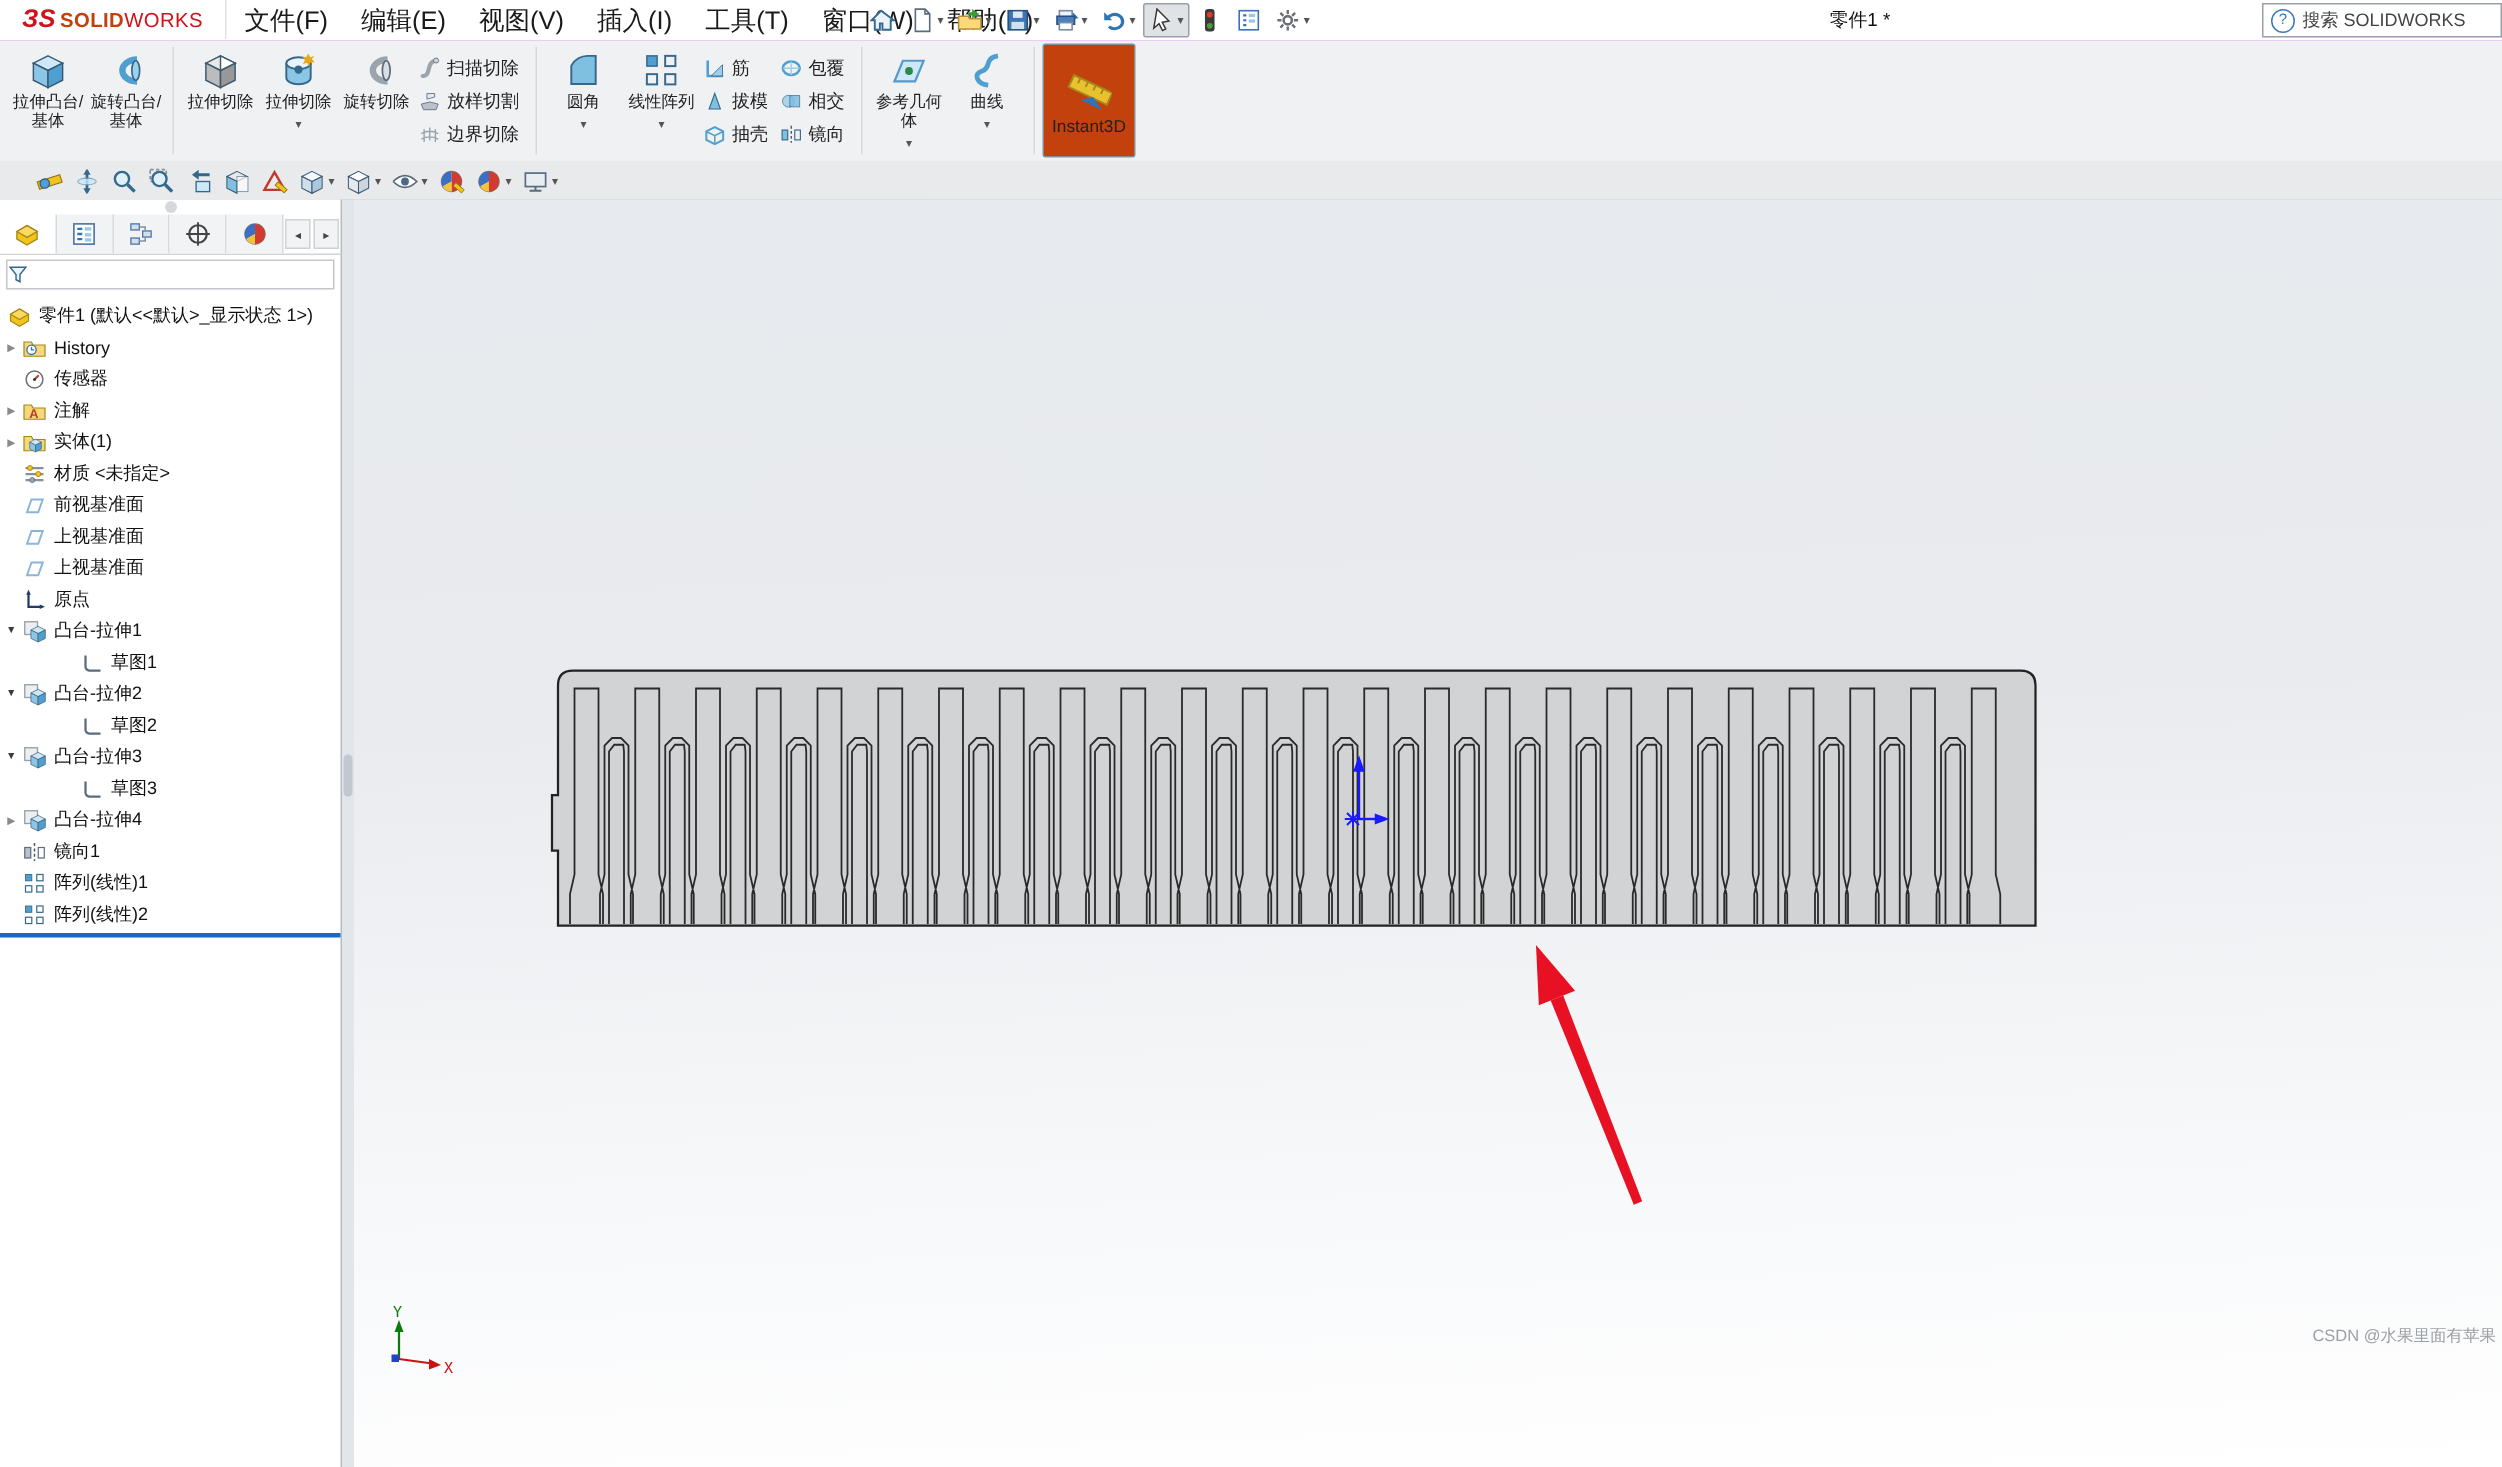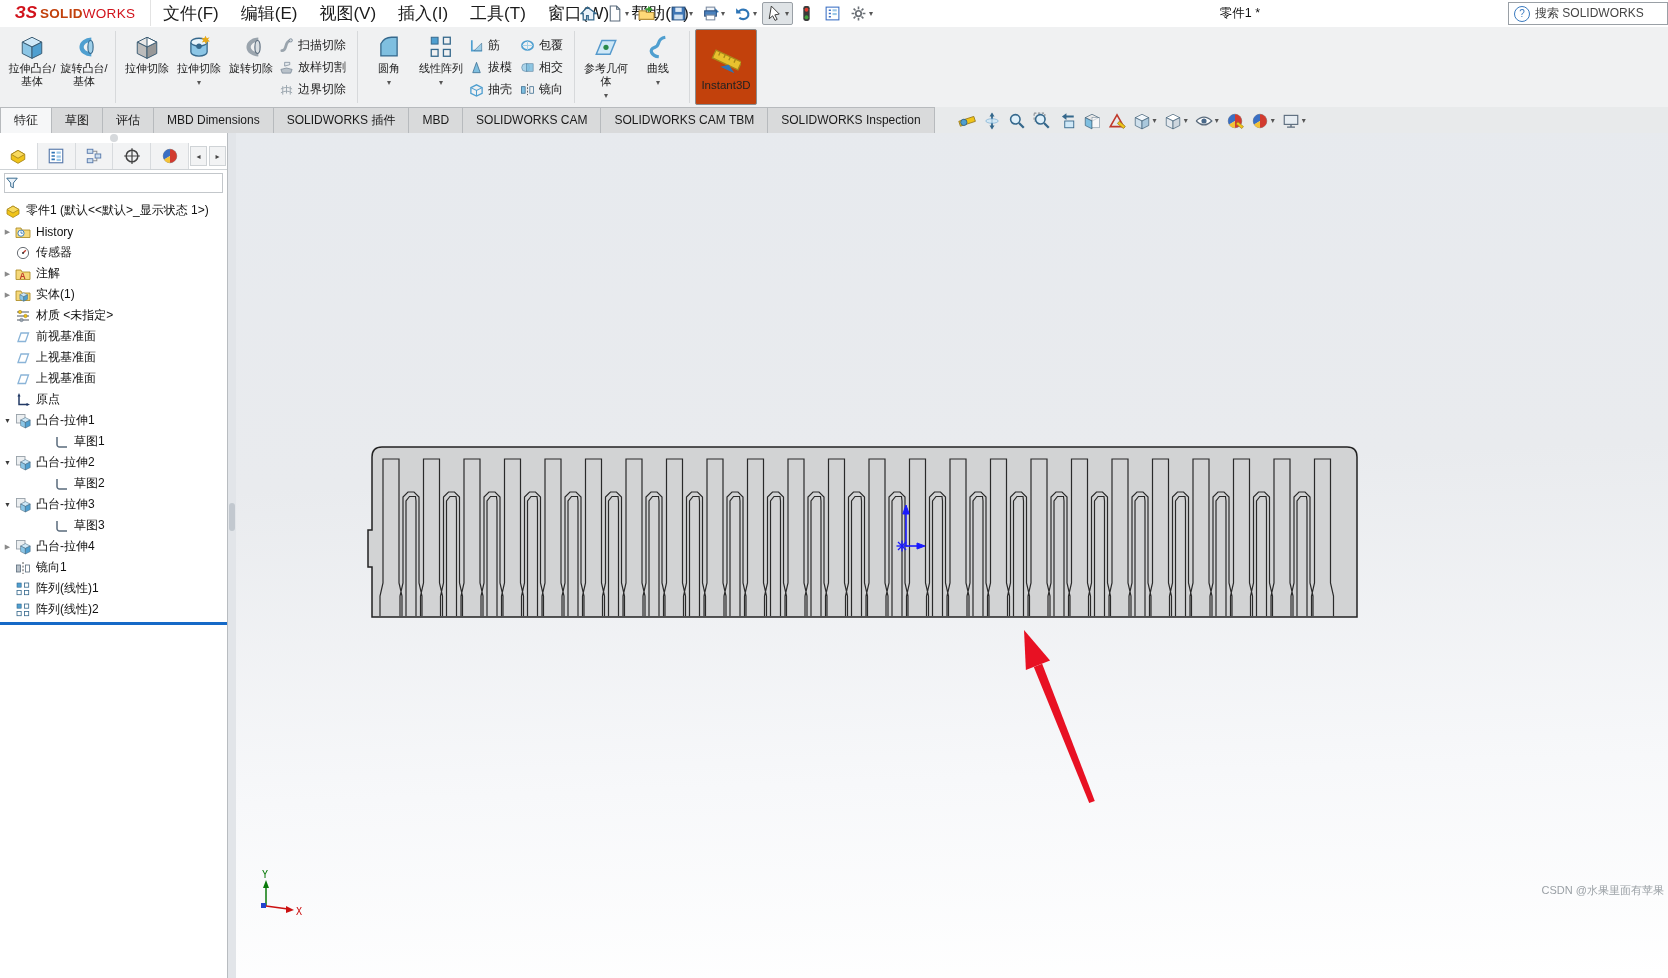--- a/index.html
+++ b/index.html
@@ -396,31 +396,20 @@
               </g>
               <path d="M5 10.5l7.5 3.5-3-4.6z" fill="#2e75b6"></path>
             </svg>
           </span>
           <div>Instant3D</div>
         </div>
       </div>
     </div>
 
   <div class="tabsrow">
-    <div style="display:flex;align-items:flex-end;" id="tabs">
-        <div class="tab active">特征</div>
-        <div class="tab">草图</div>
-        <div class="tab">评估</div>
-        <div class="tab">MBD Dimensions</div>
-        <div class="tab">SOLIDWORKS 插件</div>
-        <div class="tab">MBD</div>
-        <div class="tab">SOLIDWORKS CAM</div>
-        <div class="tab">SOLIDWORKS CAM TBM</div>
-        <div class="tab">SOLIDWORKS Inspection</div>
-      </div>
     <div class="viewtools" id="viewtools">
         <div class="vbtn">
           <span class="icon">
             <svg viewBox="0 0 16 16" width="18" height="18">
               <g transform="rotate(-18 8 8)">
                 <rect x="1" y="6" width="14" height="4.6" fill="#f0c419" stroke="#96781a" stroke-width=".7"></rect>
               </g>
               <circle cx="5.2" cy="9.2" r="2.8" fill="#4f9fd0" stroke="#2a5a80" stroke-width=".7"></circle>
             </svg>
           </span>

